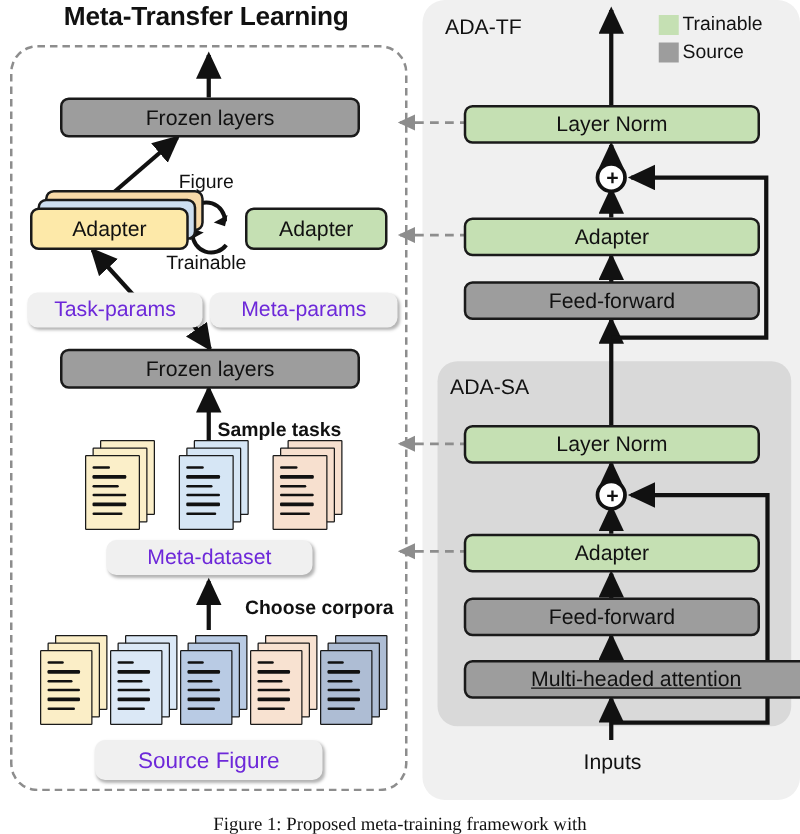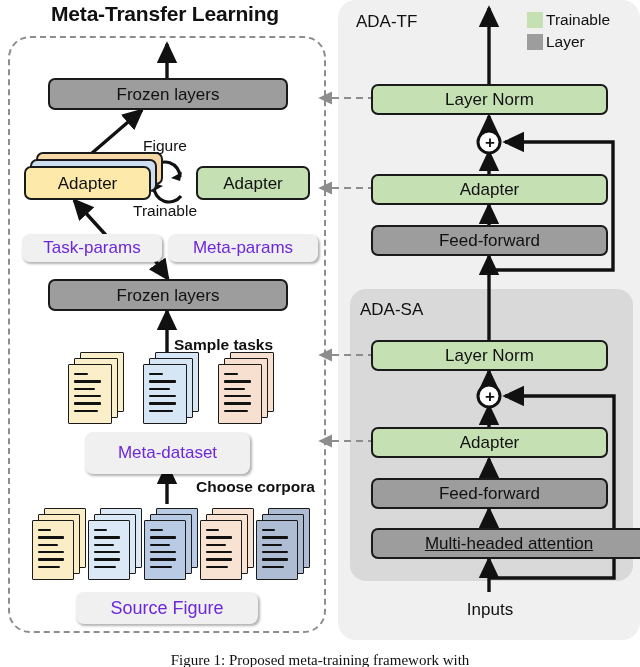--- a/index.html
+++ b/index.html
@@ -179,21 +179,21 @@
       <div class="sheet" style="left: 0px; top: 12px; width: 44px; height: 60px; background: rgb(247, 224, 207);">
         <div class="ln" style="left: 5.28px; top: 8px; width: 14.0448px;"></div>
         <div class="ln" style="left: 5.28px; top: 15.3333px; width: 26.752px;"></div>
         <div class="ln" style="left: 5.28px; top: 22.6667px; width: 20.7328px;"></div>
         <div class="ln" style="left: 5.28px; top: 30px; width: 26.752px;"></div>
         <div class="ln" style="left: 5.28px; top: 37.3333px; width: 26.752px;"></div>
         <div class="ln" style="left: 5.28px; top: 44.6667px; width: 23.408px;"></div>
       </div>
     </div>
   </div>
-<div class="abs chip" style="left:85px;top:432px;width:165px;height:42px;">Meta-dataset</div>
+<div class="abs chip" style="left:85px;top:432px;width:165px;height:28px;">Meta-dataset</div>
 
 <div class="abs plain bold" style="left:196px;top:478px;">Choose corpora</div>
 
 <div class="stack" id="sc-stacks" style="left: 0px; top: 0px; width: 640px; height: 667px;">
     <div class="stack" style="left: 32px; top: 508px; width: 54px; height: 72px;">
       <div class="sheet" style="left: 12px; top: 0px; width: 42px; height: 60px; background: rgb(251, 238, 199);"></div>
       <div class="sheet" style="left: 6px; top: 6px; width: 42px; height: 60px; background: rgb(251, 238, 199);"></div>
       <div class="sheet" style="left: 0px; top: 12px; width: 42px; height: 60px; background: rgb(251, 238, 199);">
         <div class="ln" style="left: 5.04px; top: 8px; width: 13.4064px;"></div>
         <div class="ln" style="left: 5.04px; top: 15.3333px; width: 25.536px;"></div>
@@ -257,21 +257,21 @@
 <div class="abs panel-label" style="left:356px;top:12px;">ADA-TF</div>
 <div class="abs panel-label" style="left:360px;top:300px;">ADA-SA</div>
 
 <div class="abs" style="left:527px;top:11px;">
   <div class="legend-row" style="margin-bottom:4px;">
     <span class="legend-sw" style="background:#c5e0b3;"></span>
     <span>Trainable</span>
   </div>
   <div class="legend-row">
     <span class="legend-sw" style="background:#9d9d9d;"></span>
-    <span>Layer</span>
+    <span>Source</span>
   </div>
 </div>
 
 <div class="abs blk green" style="left:371px;top:84px;width:237px;height:31px;">Layer Norm</div>
 <div class="abs blk green" style="left:371px;top:174px;width:237px;height:31px;">Adapter</div>
 <div class="abs blk gray" style="left:371px;top:225px;width:237px;height:31px;">Feed-forward</div>
 
 <div class="abs blk green" style="left:371px;top:340px;width:237px;height:31px;">Layer Norm</div>
 <div class="abs blk green" style="left:371px;top:427px;width:237px;height:31px;">Adapter</div>
 <div class="abs blk gray" style="left:371px;top:478px;width:237px;height:31px;">Feed-forward</div>

